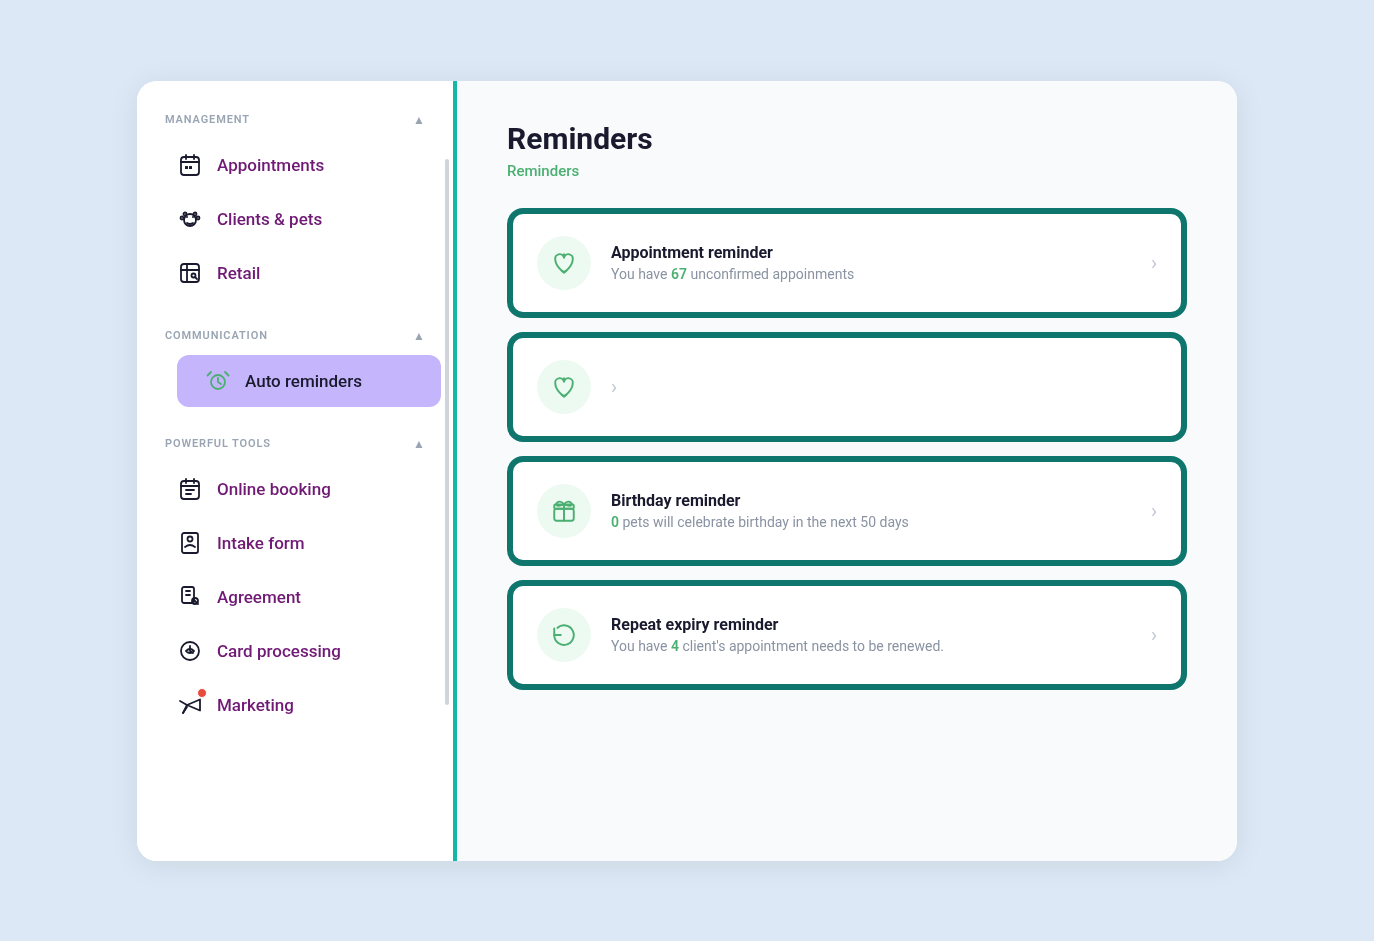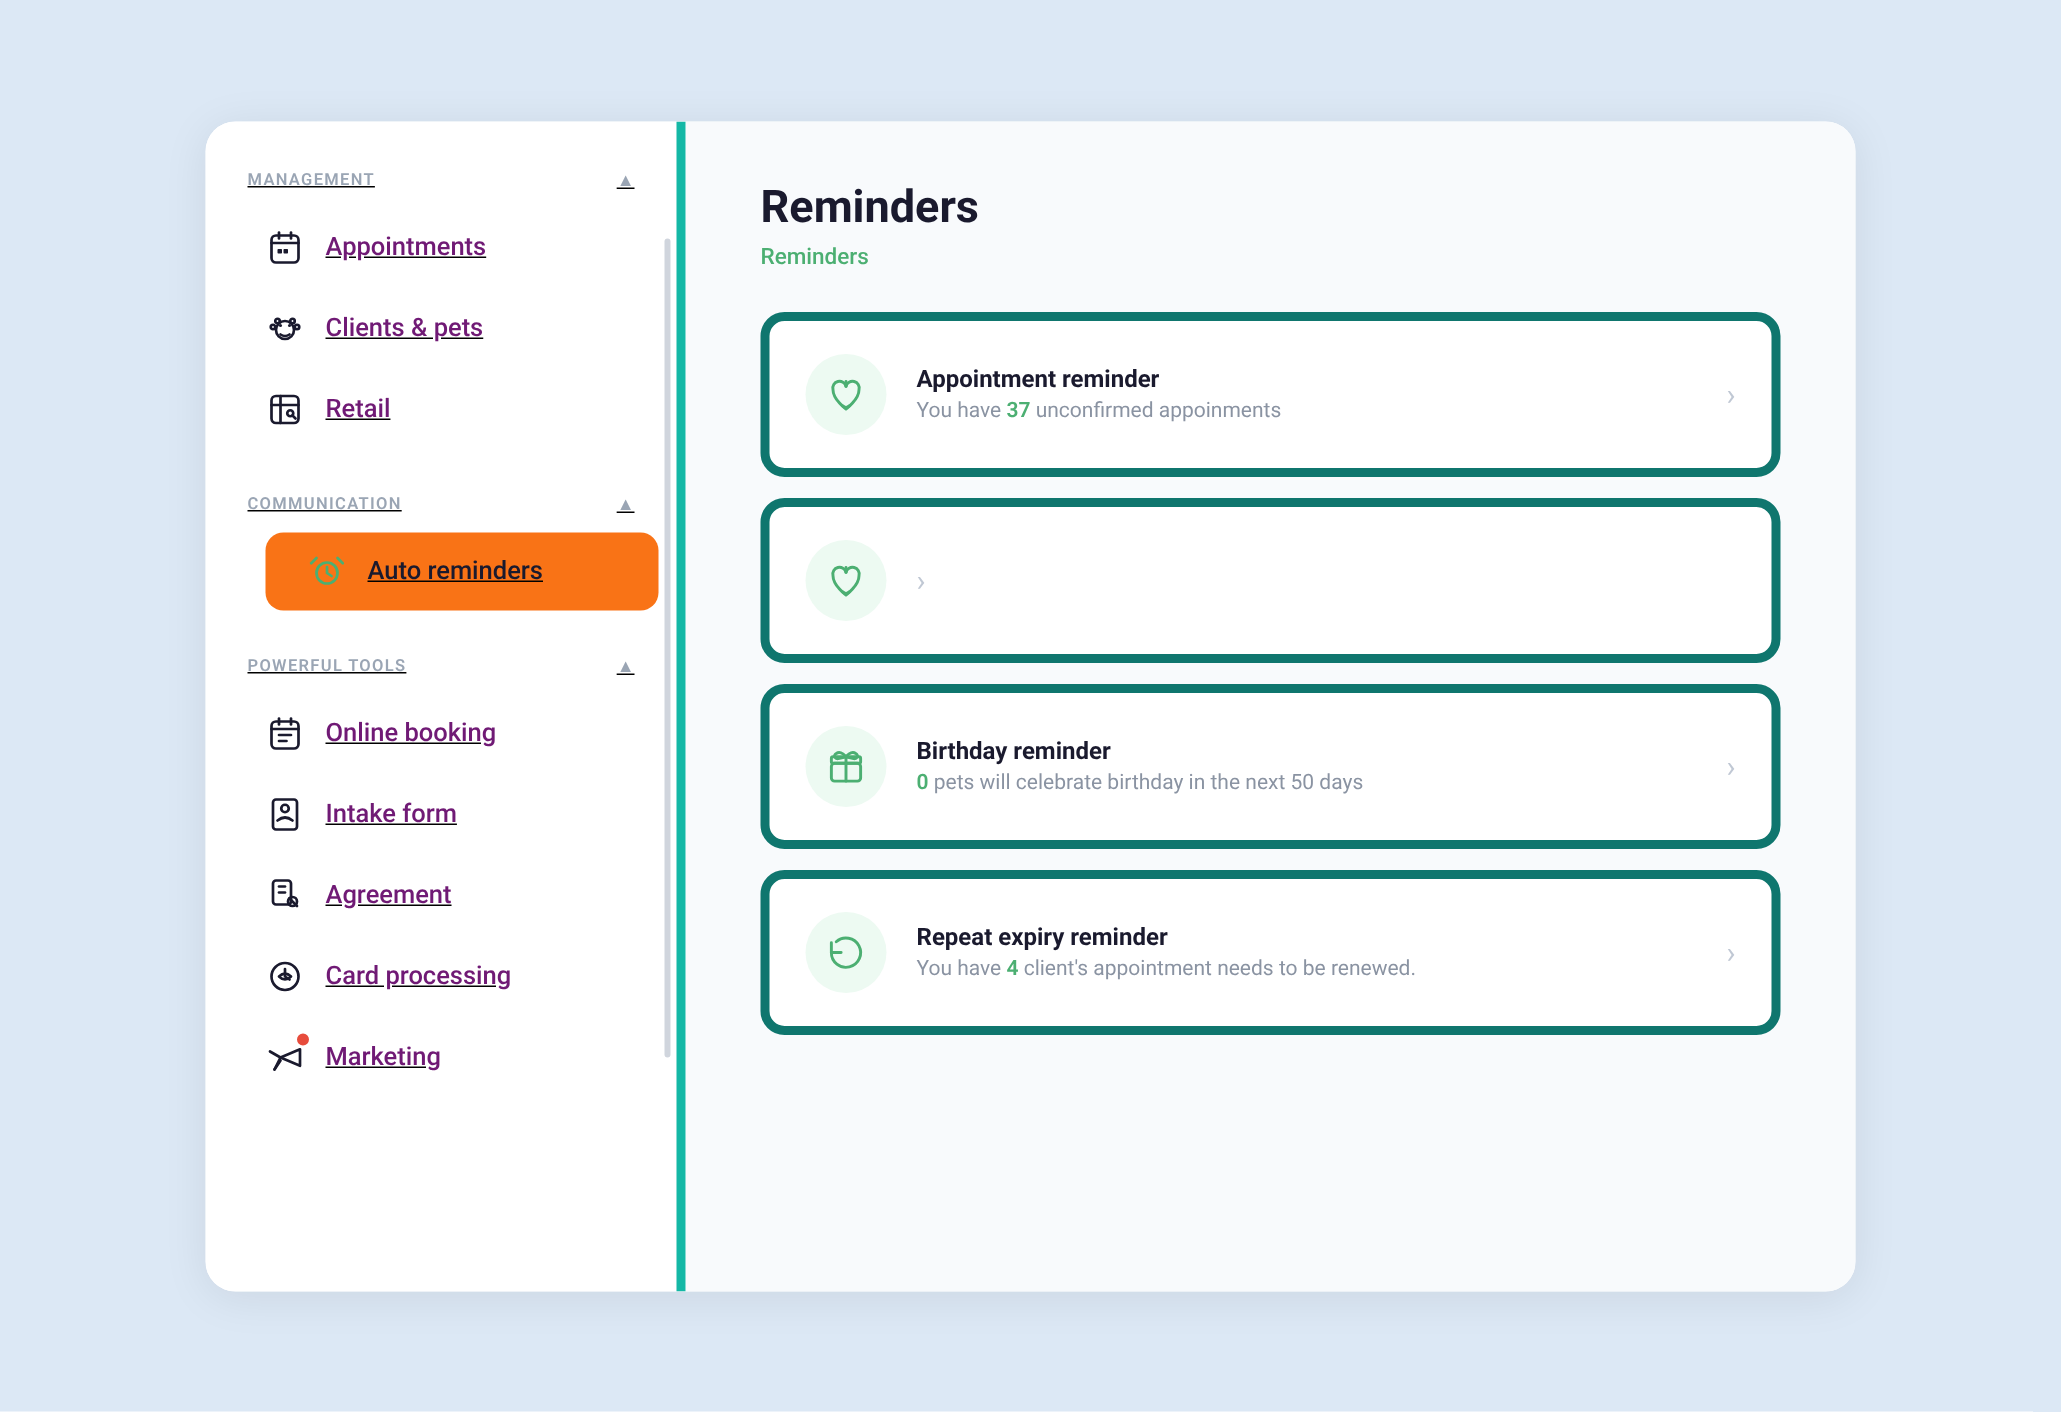--- a/index.html
+++ b/index.html
@@ -19,25 +19,24 @@
       width: 1100px;
       min-height: 780px;
       overflow: hidden;
       box-shadow: 0 4px 30px rgba(0,0,0,0.08);
     }
     
     .sidebar {
       width: 320px;
       min-width: 320px;
       background: white;
-      border-right: 6px solid #14b8a6;
+      border-right: 4px solid #14b8a6;
       padding: 24px 0;
       overflow-y: auto;
       position: relative;
-      text-decoration: underline;
     }
     .sidebar-scrollbar {
       position: absolute;
       right: 4px;
       top: 10%;
       width: 4px;
       height: 70%;
       background: #d0d5dd;
       border-radius: 4px;
     }
@@ -63,21 +62,21 @@
       display: flex;
       align-items: center;
       gap: 14px;
       padding: 13px 28px;
       cursor: pointer;
       border-radius: 12px;
       margin: 2px 12px;
       transition: background 0.15s;
     }
     .nav-item.active {
-      background: #f97316;
+      background: #c4b5fd;
       margin-left: 40px;
     }
     .nav-item-label {
       font-size: 17px;
       font-weight: 500;
       color: #701a75;
     }
     .nav-item.active .nav-item-label {
       color: #1a1a2e;
     }
@@ -351,21 +350,21 @@
           <path d="M12 21 C12 21 4 15 4 9 A4 4 0 0 1 12 7 A4 4 0 0 1 20 9 C20 15 12 21 12 21Z"></path>
           <path d="M10 19 Q12 21 14 19"></path>
           <line x1="12" y1="7" x2="12" y2="4"></line>
         </svg>
       </div>
       <div class="reminder-text">
         <div class="reminder-title">
           <span>Appointment reminder</span>
         </div>
         <div class="reminder-desc">
-          <span>You have </span><span class="highlight">37</span><span> unconfirmed appoinments</span>
+          <span>You have </span><span class="highlight">67</span><span> unconfirmed appoinments</span>
         </div>
       </div>
       <span class="chevron-right">›</span>
     </div>
 
     <div class="reminder-card">
       <div class="reminder-icon-wrap">
         <svg viewBox="0 0 24 24" fill="none" stroke="#4caf72" stroke-width="1.8" stroke-linecap="round" stroke-linejoin="round">
           <path d="M12 21 C12 21 4 15 4 9 A4 4 0 0 1 12 7 A4 4 0 0 1 20 9 C20 15 12 21 12 21Z"></path>
           <path d="M10 19 Q12 21 14 19"></path>

